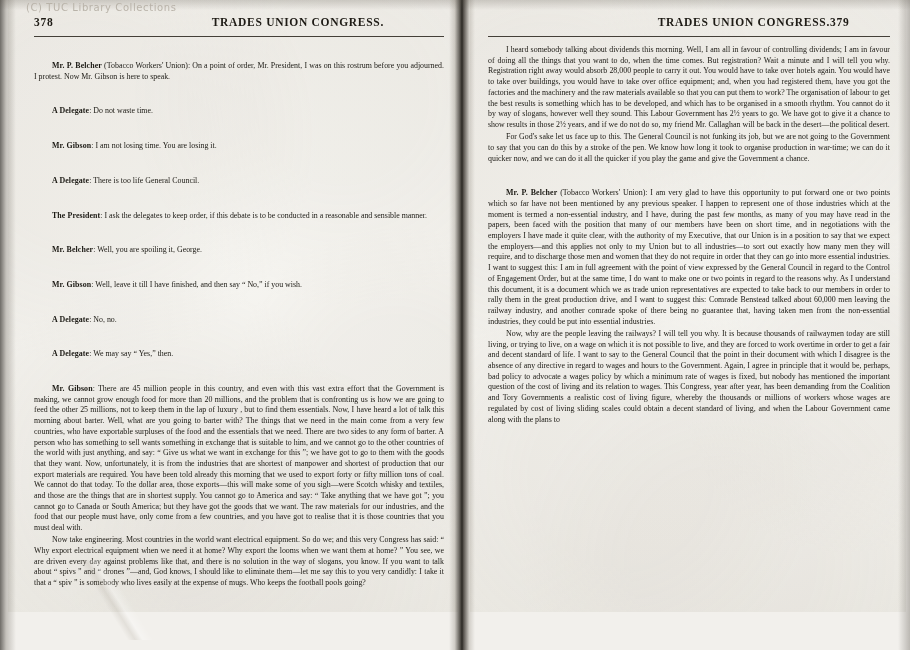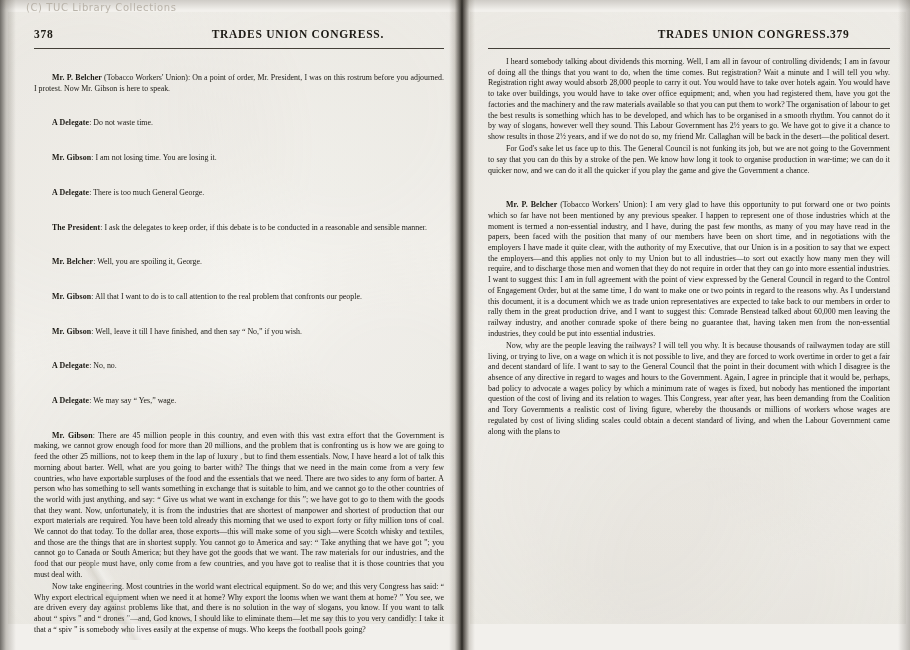--- a/index.html
+++ b/index.html
@@ -14,21 +14,21 @@
   .scan {
     position: relative;
     width: 910px;
     height: 650px;
     overflow: hidden;
     background: #f2f0ec;
   }
   
   .sheet {
     position: absolute;
-    top: 12px;
+    top: 0;
     height: 612px;
     background:
       radial-gradient(ellipse 120% 80% at 50% 40%, #fbfaf7 0%, #f4f2ee 62%, #eceae4 100%);
   }
   .sheet-left  { left: 8px;   width: 450px; }
   .sheet-right { left: 470px; width: 436px; }
 
   
   .mottle {
     position: absolute;
@@ -179,33 +179,32 @@
 
       <div class="body-text">
 
         <p class="speech"><span class="speaker">Mr. P. Belcher</span><span> (Tobacco Workers' Union): </span><span>On a point of order, Mr. President, I was on this rostrum before you adjourned.  I protest. Now Mr. Gibson is here to speak.</span></p>
 
 
         <p class="speech para-gap"><span class="speaker">A Delegate</span><span>: </span><span>Do not waste time.</span></p>
 
         <p class="speech para-gap"><span class="speaker">Mr. Gibson</span><span>: </span><span>I am not losing time.  You are losing it.</span></p>
 
-        <p class="speech para-gap"><span class="speaker">A Delegate</span><span>: </span><span>There is too much General George.</span></p>
+        <p class="speech para-gap"><span class="speaker">A Delegate</span><span>: </span><span>There is too life General Council.</span></p>
 
         <p class="speech para-gap"><span class="speaker">The President</span><span>: </span><span>I ask the delegates to keep order, if this debate is to be conducted in a reasonable and sensible manner.</span></p>
 
         <p class="speech para-gap"><span class="speaker">Mr. Belcher</span><span>: </span><span>Well, you are spoiling it, George.</span></p>
 
-        <p class="speech para-gap"><span class="speaker">Mr. Gibson</span><span>: </span><span>All that I want to do is to call attention to the real problem that confronts our people.</span></p>
 
         <p class="speech para-gap"><span class="speaker">Mr. Gibson</span><span>: </span><span>Well,  leave it till I have finished, and then say “ No,” if you wish.</span></p>
 
         <p class="speech para-gap"><span class="speaker">A Delegate</span><span>: </span><span>No, no.</span></p>
 
-        <p class="speech para-gap"><span class="speaker">A Delegate</span><span>: </span><span>We may say “ Yes,” wage.</span></p>
+        <p class="speech para-gap"><span class="speaker">A Delegate</span><span>: </span><span>We may say “ Yes,” then.</span></p>
 
         <p class="speech para-gap"><span class="speaker">Mr. Gibson</span><span>: </span><span>There are 45 million people in this country, and even with this vast extra effort that the Government is making, we cannot grow enough food for more than 20 millions, and the problem that is confronting us is how we are going to feed the other 25 millions, not to keep them in the lap of luxury , but to find them essentials.  Now, I have heard a lot of talk this morning about barter.  Well, what are you going to barter with?  The things that we need in the main come from a very few countries, who have exportable surpluses of the food and the essentials that we need.  There are two sides to any form of barter.  A person who has something to sell wants something in exchange that is suitable to him, and we cannot go to the other countries of the world with just anything, and say: “ Give us what we want in exchange for this ”; we have got to go to them with the goods that they want.  Now, unfortunately, it is from the industries that are shortest of manpower and shortest of production that our export materials are required.  You have been told already this morning that we used to export forty or fifty million tons of coal.  We cannot do that today.  To the dollar area, those exports—this will make some of you sigh—were Scotch whisky and textiles, and those are the things that are in shortest supply.  You cannot go to America and say: “ Take anything that we have got ”; you cannot go to Canada or South America; but they have got the goods that we want.  The raw materials for our industries, and the food that our people must have, only come from a few countries, and you have got to realise that it is those countries that you must deal with.</span></p>
 
         <p class="cont para-gap">Now take engineering.  Most countries in the world want electrical equipment.  So do we; and this very Congress has said: “ Why export electrical equipment when we need it at home?  Why export the looms when we want them at home? ”  You see, we are driven every day against problems like that, and there is no solution in the way of slogans, you know. If you want to talk about “ spivs ” and “ drones ”—and, God knows, I should like to eliminate them—let me say this to you very candidly: I take it that a “ spiv ” is somebody who lives easily at the expense of mugs. Who keeps the football pools going?</p>
 
       </div>
     </div>
     <div class="inktone"></div>
   </div>
 

